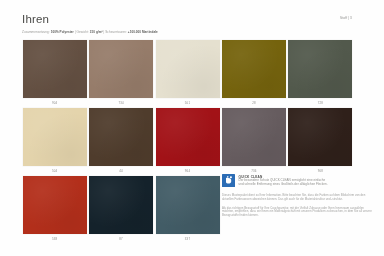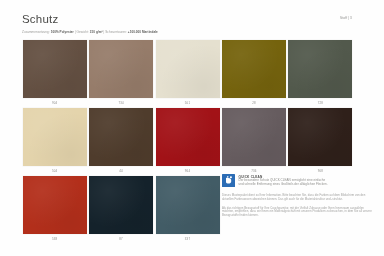--- a/index.html
+++ b/index.html
@@ -169,21 +169,21 @@
     color: #a2a2a0;
     text-align: left;
   }
 </style>
 </head>
 <body>
 
 <div class="page">
 
   <div class="header">
-    <h1 class="title">Schutz</h1>
+    <h1 class="title">Ihren</h1>
     <div class="meta-right">Stoff | 3</div>
     <div class="subtitle">Zusammensetzung: <b>100% Polyester</b> | Gewicht: <b>310 g/m²</b> | Scheuertouren: <b>+100.000 Martindale</b></div>
   </div>
 
   <div class="grid">
       <div class="row">
         <div class="cell">
           <div class="swatch" style="background: rgb(107, 86, 71);"></div>
           <div class="code">904</div>
         </div>

